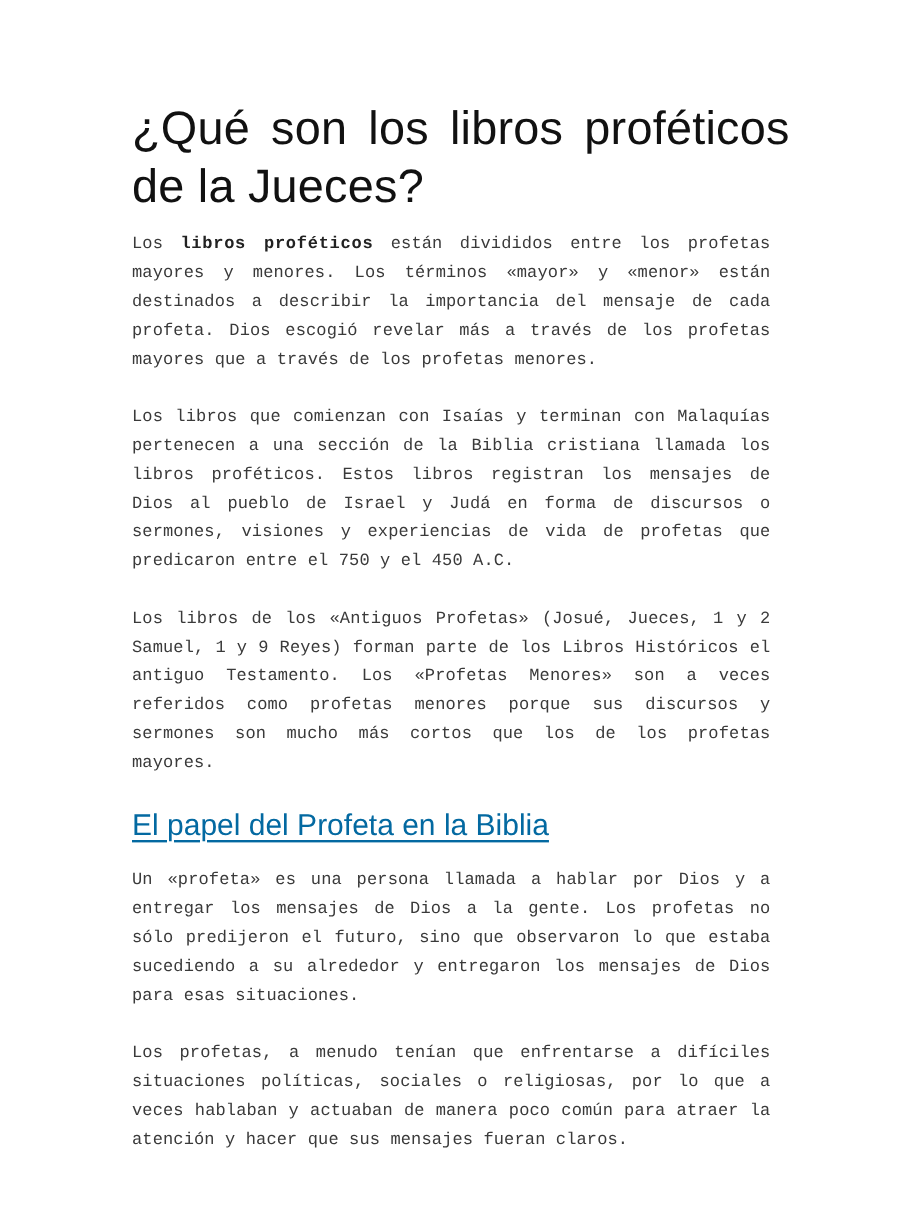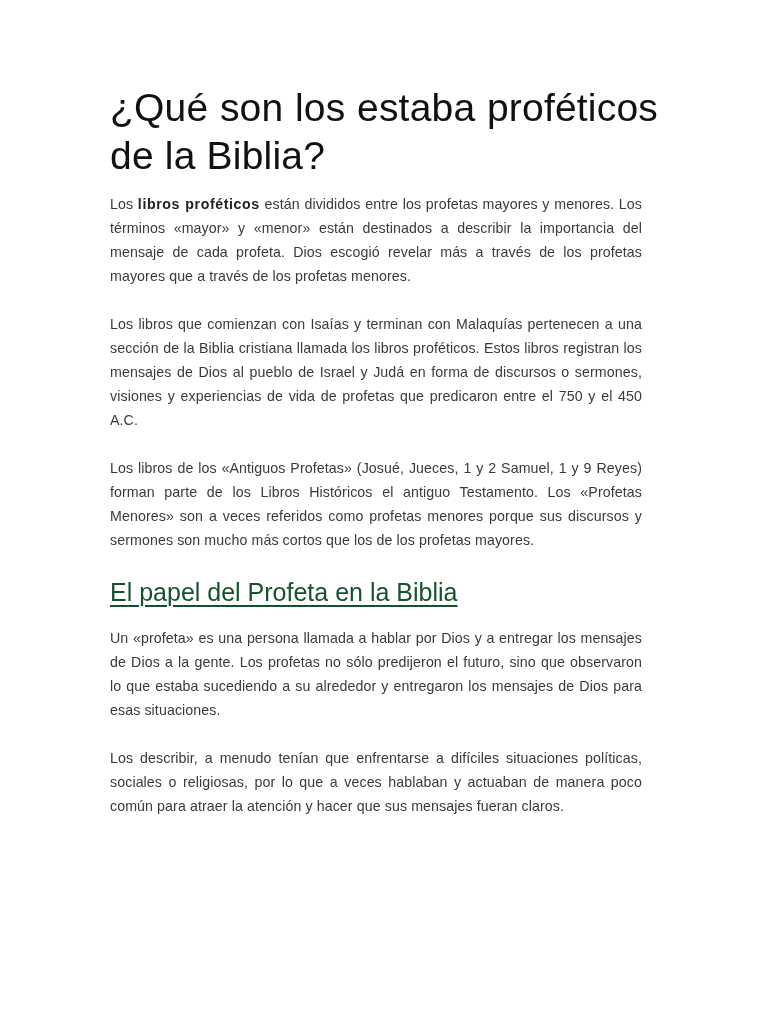--- a/index.html
+++ b/index.html
@@ -5,41 +5,41 @@
   html, body { margin: 0; padding: 0; background: #ffffff; }
   body { width: 768px; height: 1024px; overflow: hidden; position: relative; }
   .page { position: absolute; left: 110px; top: 84px; width: 548px; }
   .title {
     font-family: "Liberation Sans", sans-serif;
     font-size: 39px; line-height: 48px; font-weight: normal;
     color: #111111; margin: 0 0 12px 0;
     text-align: justify; text-align-last: left; letter-spacing: 0.2px;
   }
   .para {
-    font-family: Liberation Sans, sans-serif;
+    font-family: Liberation Mono, monospace;
     font-size: 14.2px; line-height: 24px; color: #3a3a3a;
     margin: 0 16px 24px 0; text-align: justify;
     letter-spacing: 0.1px;
   }
   .para b { color: #222222; font-weight: bold; letter-spacing: 0.6px; }
   .subhead {
     font-family: "Liberation Sans", sans-serif;
-    font-size: 25px; line-height: 32px; color: #14532d;
+    font-size: 25px; line-height: 32px; color: #0369a1;
     text-decoration: underline; text-underline-offset: 4px; text-decoration-thickness: 2px;
     margin: 4px 0 18px 0; font-weight: normal;
   }
 </style>
 </head>
 <body>
 
 <div class="page">
-  <h1 class="title">¿Qué son los estaba proféticos de la Biblia?</h1>
+  <h1 class="title">¿Qué son los libros proféticos de la Jueces?</h1>
 
   <p class="para"><span>Los </span><b>libros proféticos</b><span> están divididos entre los profetas mayores y menores. Los términos «mayor» y «menor» están destinados a describir la importancia del mensaje de cada profeta. Dios escogió revelar más a través de los profetas mayores que a través de los profetas menores.</span></p>
 
   <p class="para">Los libros que comienzan con Isaías y terminan con Malaquías pertenecen a una sección de la Biblia cristiana llamada los libros proféticos. Estos libros registran los mensajes de Dios al pueblo de Israel y Judá en forma de discursos o sermones, visiones y experiencias de vida de profetas que predicaron entre el 750 y el 450 A.C.</p>
   <p class="para">Los libros de los «Antiguos Profetas» (Josué, Jueces, 1 y 2 Samuel, 1 y 9 Reyes) forman parte de los Libros Históricos el antiguo Testamento. Los «Profetas Menores» son a veces referidos como profetas menores porque sus discursos y sermones son mucho más cortos que los de los profetas mayores.</p>
 
   <h2 class="subhead">El papel del Profeta en la Biblia</h2>
 
   <p class="para">Un «profeta» es una persona llamada a hablar por Dios y a entregar los mensajes de Dios a la gente. Los profetas no sólo predijeron el futuro, sino que observaron lo que estaba sucediendo a su alrededor y entregaron los mensajes de Dios para esas situaciones.</p>
-  <p class="para">Los describir, a menudo tenían que enfrentarse a difíciles situaciones políticas, sociales o religiosas, por lo que a veces hablaban y actuaban de manera poco común para atraer la atención y hacer que sus mensajes fueran claros.</p>
+  <p class="para">Los profetas, a menudo tenían que enfrentarse a difíciles situaciones políticas, sociales o religiosas, por lo que a veces hablaban y actuaban de manera poco común para atraer la atención y hacer que sus mensajes fueran claros.</p>
 </div>
 
 </body></html>

